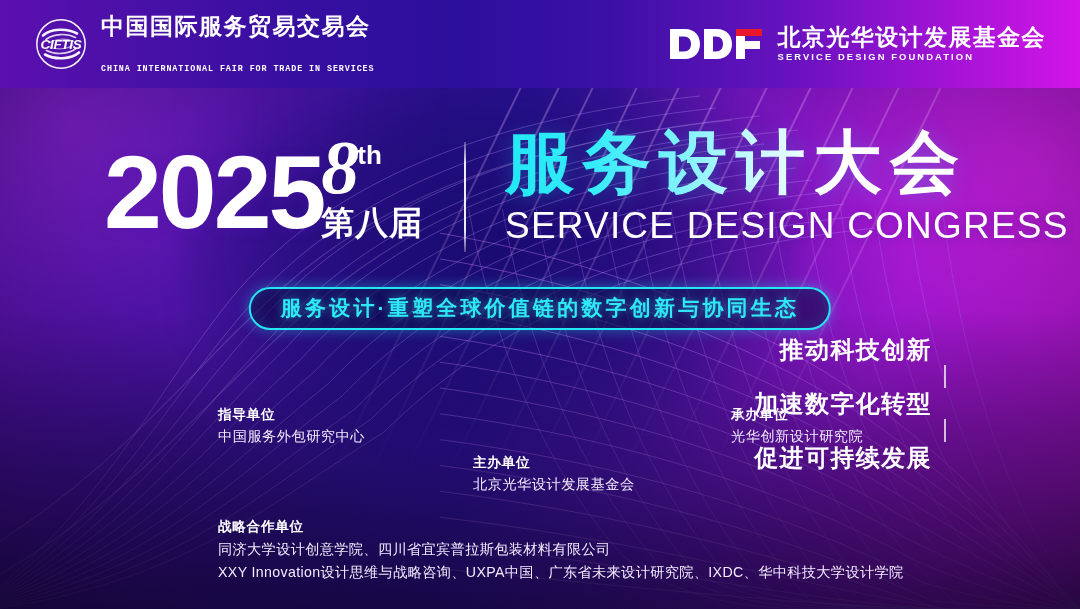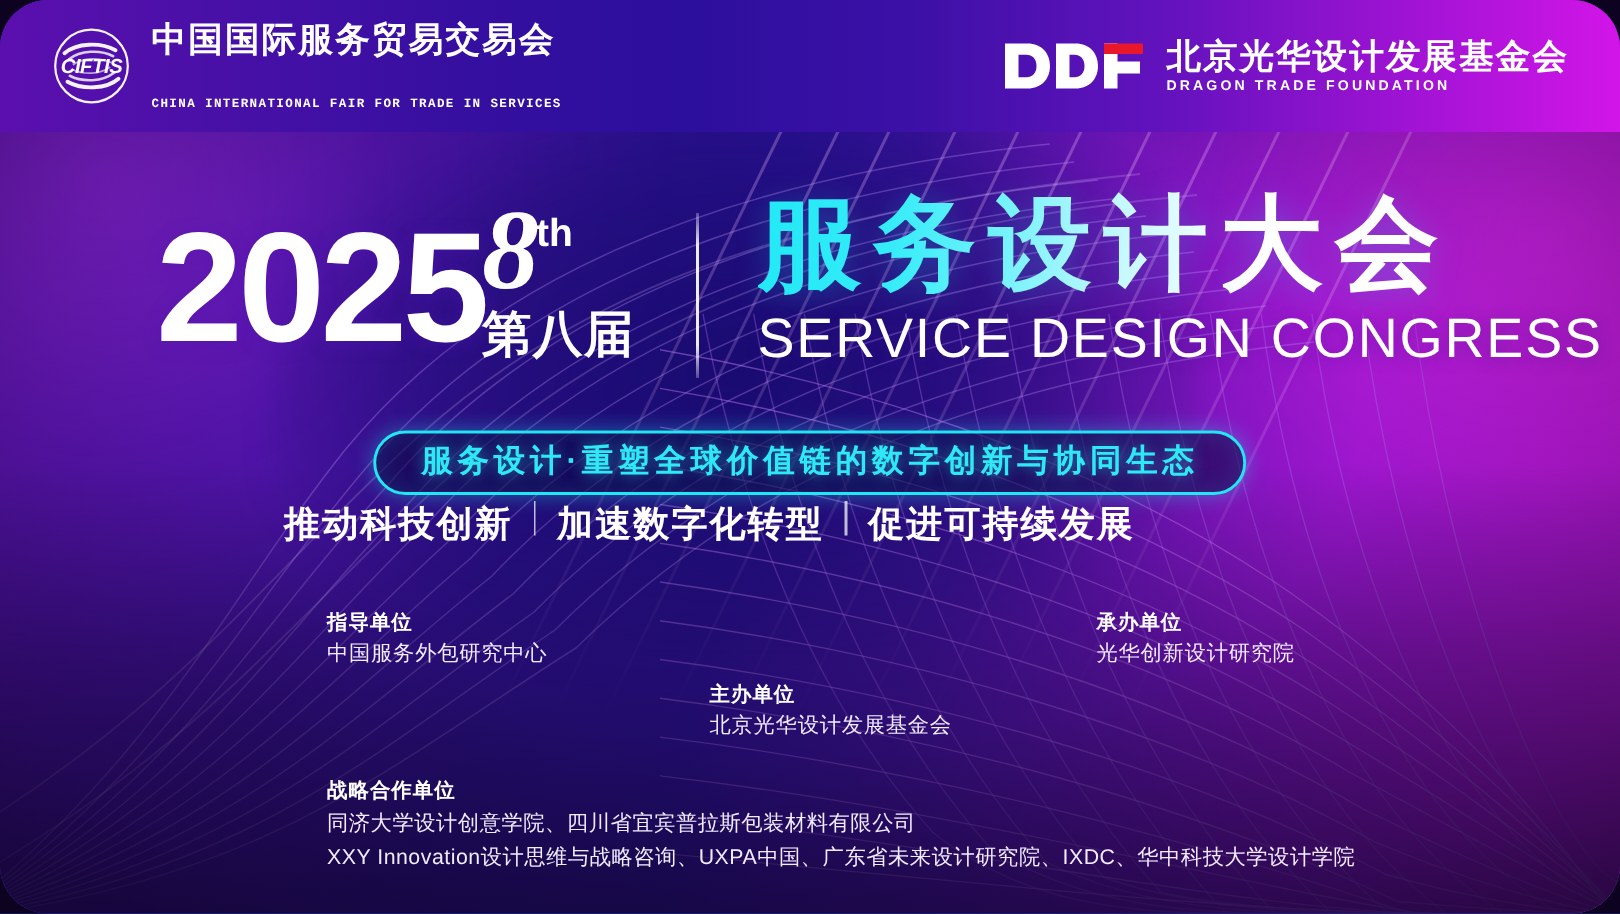--- a/index.html
+++ b/index.html
@@ -9,22 +9,21 @@
   }
   body {
     font-family: "Liberation Sans", "DejaVu Sans", sans-serif;
   }
 
   #poster {
     position: relative;
     width: 1080px;
     height: 609px;
     overflow: hidden;
-    background: #1d4ed8;
-    border-radius: 32px;
+    background: #4d7c0f;
   }
 
   
   .bg-base {
     position: absolute;
     inset: 0;
     background:
       linear-gradient(100deg,
         #5b12b0 0%,
         #4a11a5 10%,
@@ -349,23 +348,24 @@
     line-height: 1.25;
     text-shadow: 0 0 10px rgba(40,230,245,0.55);
   }
 
   
   .slogans {
     position: absolute;
     left: 0; top: 334px;
     width: 946px;
     display: flex;
-    align-items: flex-start;
+    align-items: flex-end;
     justify-content: center;
     gap: 0;
+    flex-direction: column;
   }
   .slogan-item {
     font-size: 24px;
     font-weight: 700;
     color: #ffffff;
     letter-spacing: 1.4px;
     line-height: 1.3;
     white-space: nowrap;
     padding: 0 14px;
   }
@@ -546,21 +546,21 @@
                        M45 12.5 V27.5 H48 C52.5 27.5 55 24.6 55 20 C55 15.4 52.5 12.5 48 12.5 Z" fill="#ffffff" fill-rule="evenodd"></path>
 
               <rect x="68" y="5" width="9" height="30" fill="#ffffff"></rect>
               <rect x="68" y="17" width="24" height="8" fill="#ffffff"></rect>
 
               <rect x="68" y="5" width="26" height="7" fill="#e8172a"></rect>
             </svg>
           </div>
           <div class="ddf-text">
             <div class="ddf-cn">北京光华设计发展基金会</div>
-            <div class="ddf-en">DRAGON  TRADE  FOUNDATION</div>
+            <div class="ddf-en">SERVICE  DESIGN  FOUNDATION</div>
           </div>
         </div>
 
       </div>
     </div>
 
     <div class="title-row">
 
       <div class="year-block">
         <div class="year-2025">2025</div>

